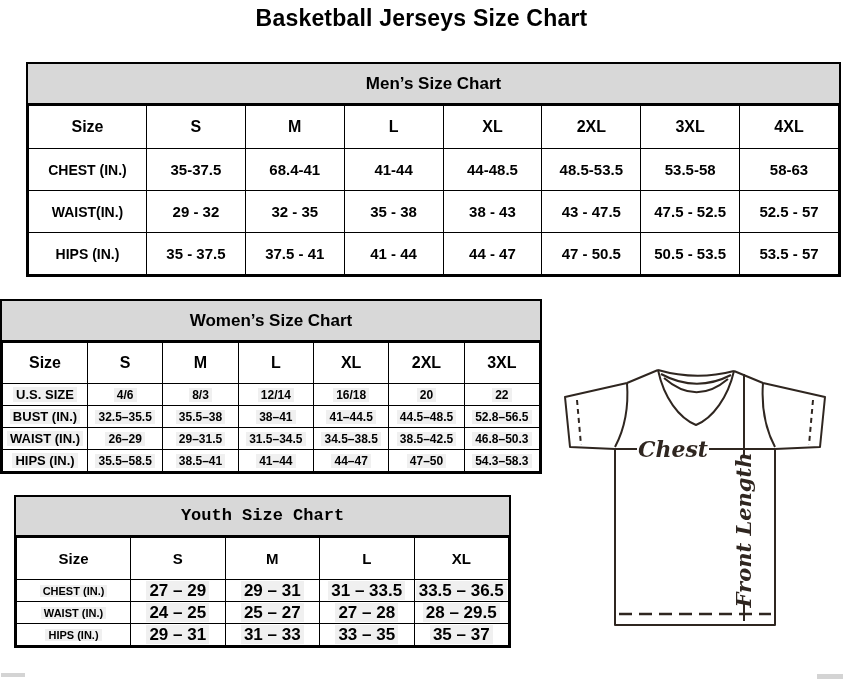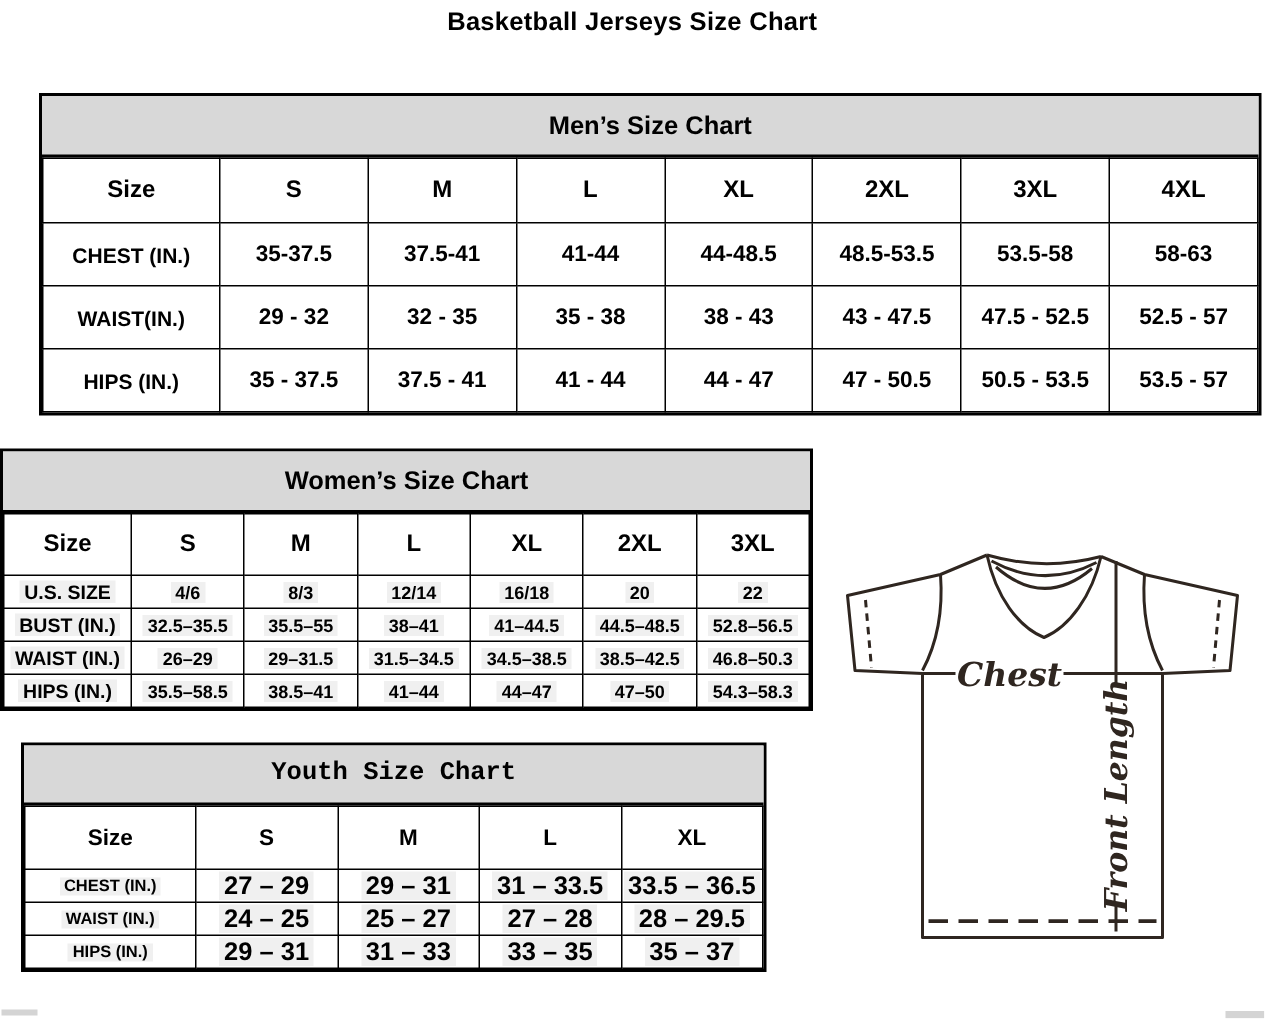--- a/index.html
+++ b/index.html
@@ -1,20 +1,20 @@
 <!DOCTYPE html>
 <html><head>
 <meta charset="utf-8">
 <style>
   html,body{margin:0;padding:0;background:#fff;}
   .page{position:relative;width:843px;height:679px;background:#ffffff;overflow:hidden;
         font-family:"Liberation Sans",sans-serif;color:#000;}
 
   .main-title{position:absolute;top:5px;left:0;width:100%;text-align:center;
-              font-size:17px;font-weight:bold;letter-spacing:.2px;}
+              font-size:23px;font-weight:bold;letter-spacing:.2px;}
 
   
   .tbl-wrap{position:absolute;border:2px solid #000;background:#fff;}
   .tbl-title{background:#d8d8d8;border-bottom:2px solid #000;text-align:center;
              font-weight:bold;}
   table{border-collapse:collapse;width:100%;table-layout:fixed;}
   th,td{border:1px solid #000;text-align:center;font-weight:bold;padding:0;
         overflow:hidden;white-space:nowrap;}
 
   .mens{left:26px;top:62px;width:811px;}
@@ -73,21 +73,21 @@
             <th>XL</th>
             <th>2XL</th>
             <th>3XL</th>
             <th>4XL</th>
           </tr>
         </thead>
         <tbody>
           <tr>
             <td><span>CHEST (IN.)</span></td>
             <td><span>35-37.5</span></td>
-            <td><span>37.5-41</span></td>
+            <td><span>68.4-41</span></td>
             <td><span>41-44</span></td>
             <td><span>44-48.5</span></td>
             <td><span>48.5-53.5</span></td>
             <td><span>53.5-58</span></td>
             <td><span>58-63</span></td>
           </tr>
           <tr>
             <td><span>WAIST(IN.)</span></td>
             <td><span>29 - 32</span></td>
             <td><span>32 - 35</span></td>
@@ -131,21 +131,21 @@
             <td><span>4/6</span></td>
             <td><span>8/3</span></td>
             <td><span>12/14</span></td>
             <td><span>16/18</span></td>
             <td><span>20</span></td>
             <td><span>22</span></td>
           </tr>
           <tr>
             <td><span>BUST (IN.)</span></td>
             <td><span>32.5–35.5</span></td>
-            <td><span>35.5–55</span></td>
+            <td><span>35.5–38</span></td>
             <td><span>38–41</span></td>
             <td><span>41–44.5</span></td>
             <td><span>44.5–48.5</span></td>
             <td><span>52.8–56.5</span></td>
           </tr>
           <tr>
             <td><span>WAIST (IN.)</span></td>
             <td><span>26–29</span></td>
             <td><span>29–31.5</span></td>
             <td><span>31.5–34.5</span></td>

